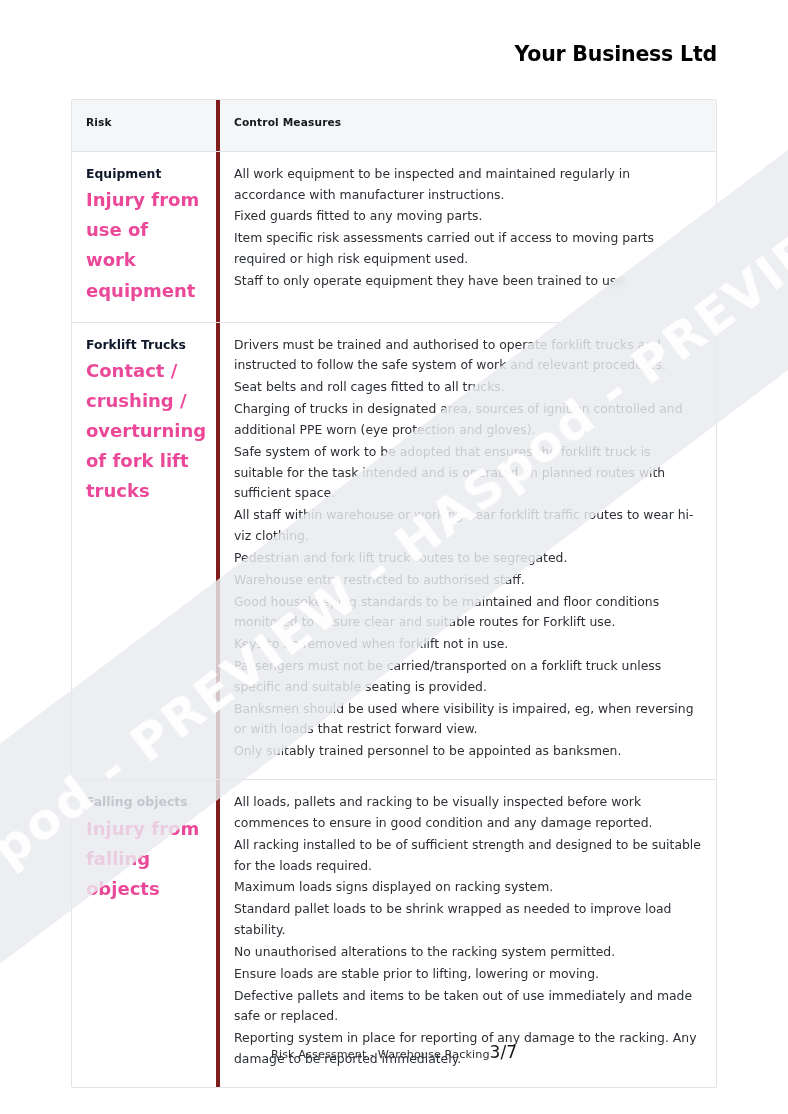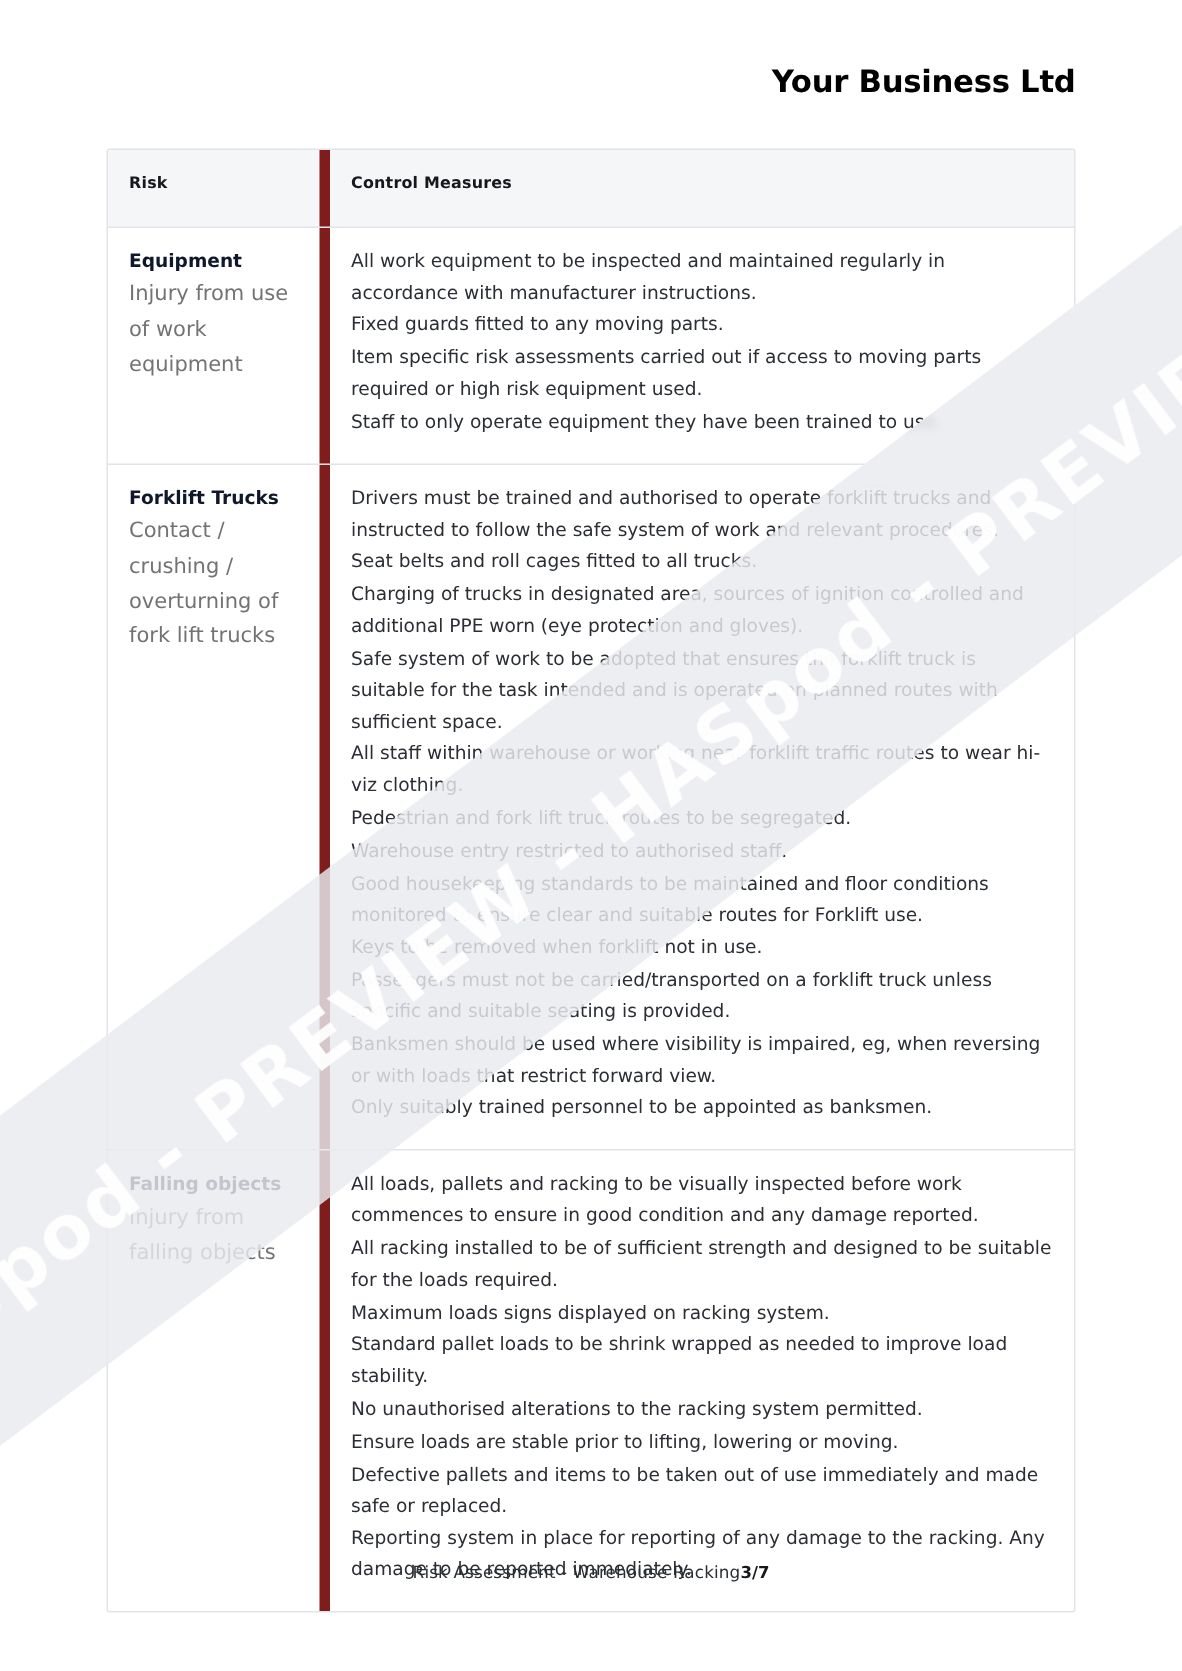--- a/index.html
+++ b/index.html
@@ -57,21 +57,21 @@
   .trow:last-child { border-bottom: none; }
 
   .trow.head {
     background: #f5f6f8;
   }
   .cell-risk {
     width: 148px;
     flex: 0 0 148px;
     box-sizing: border-box;
     padding: 12px 14px 16px 14px;
-    border-right: 7px solid #7f1d1d;
+    border-right: 4px solid #7f1d1d;
   }
   .cell-ctrl {
     flex: 1 1 auto;
     box-sizing: border-box;
     padding: 12px 14px 16px 14px;
   }
 
   .th-label {
     font-size: 10.6px;
     font-weight: 700;
@@ -82,23 +82,23 @@
   }
 
   .risk-title {
     font-size: 12.4px;
     font-weight: 700;
     color: #0f172a;
     line-height: 1.5;
     margin: 1px 0 2px 0;
   }
   .risk-desc {
-    font-size: 14px;
-    font-weight: 400;
-    color: #737373;
+    font-size: 18px;
+    font-weight: 700;
+    color: #ec4899;
     line-height: 1.67;
   }
 
   .ctrl-list {
     list-style: none;
     margin: 0;
     padding: 0;
   }
   .ctrl-list li {
     font-size: 12.4px;
@@ -116,22 +116,22 @@
     display: flex;
     align-items: baseline;
     justify-content: center;
   }
   .footer-title {
     font-size: 11.2px;
     color: #2b2f34;
     letter-spacing: 0.1px;
   }
   .footer-page {
-    font-size: 11px;
-    font-weight: 700;
+    font-size: 17px;
+    font-weight: 400;
     color: #16181b;
   }
 
   
   .watermark-layer {
     position: absolute;
     inset: 0;
     pointer-events: none;
     overflow: hidden;
   }

